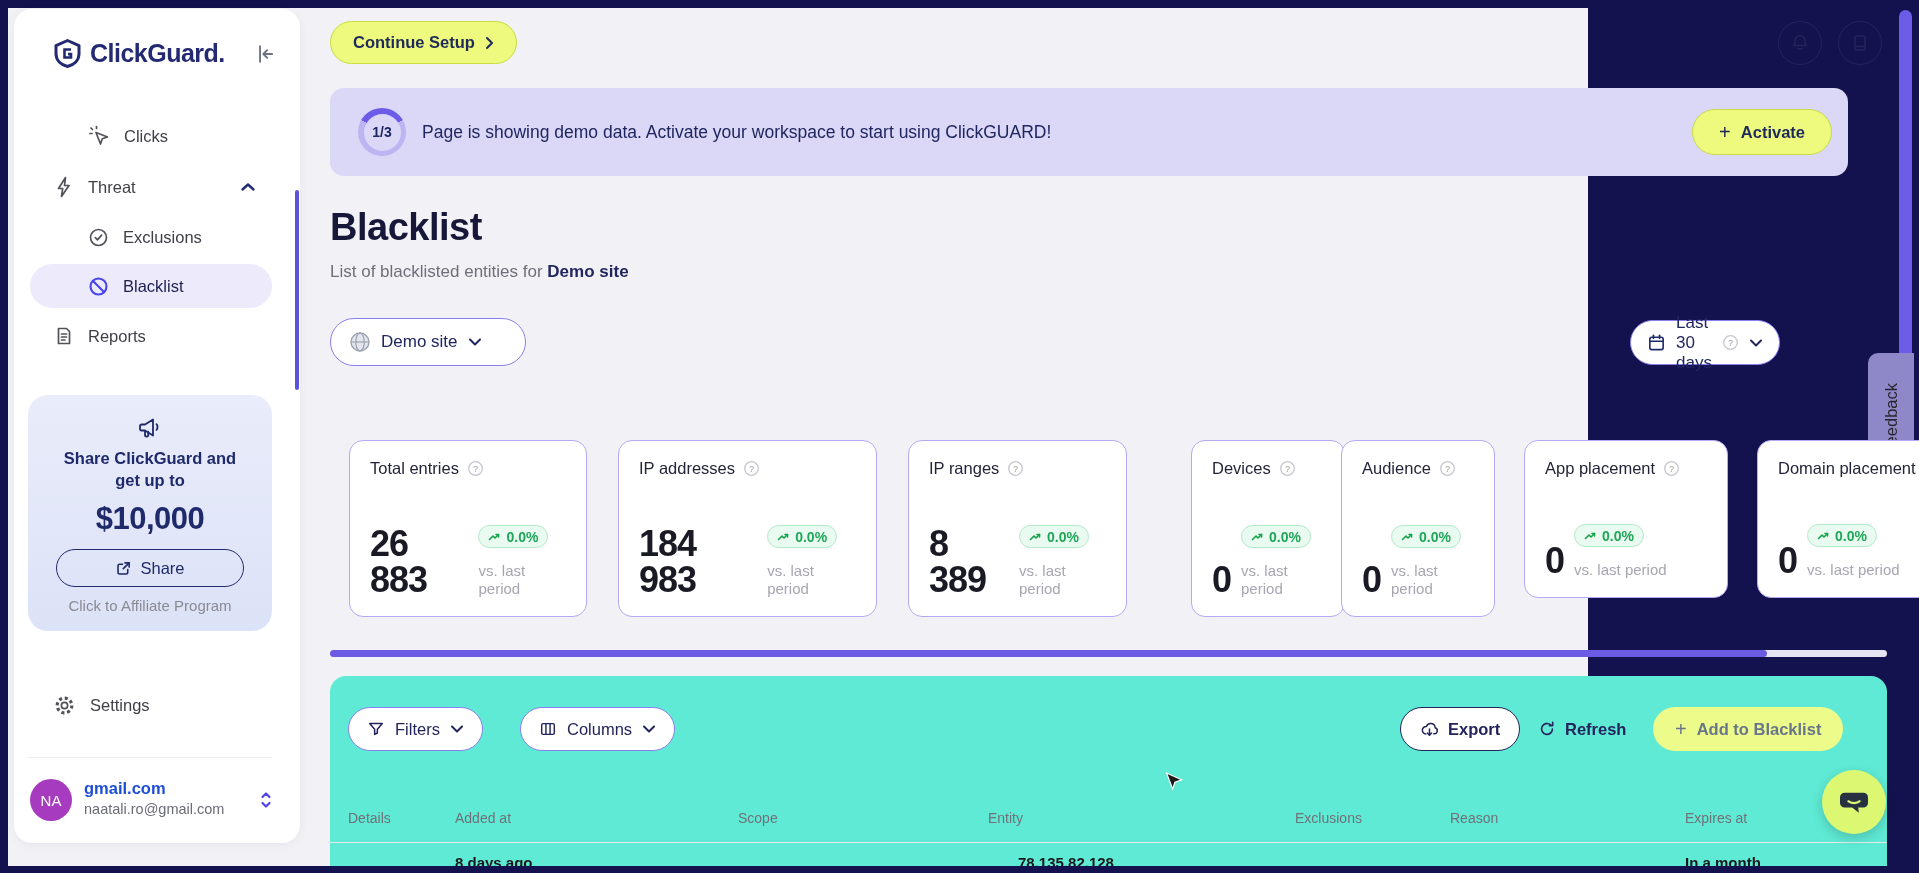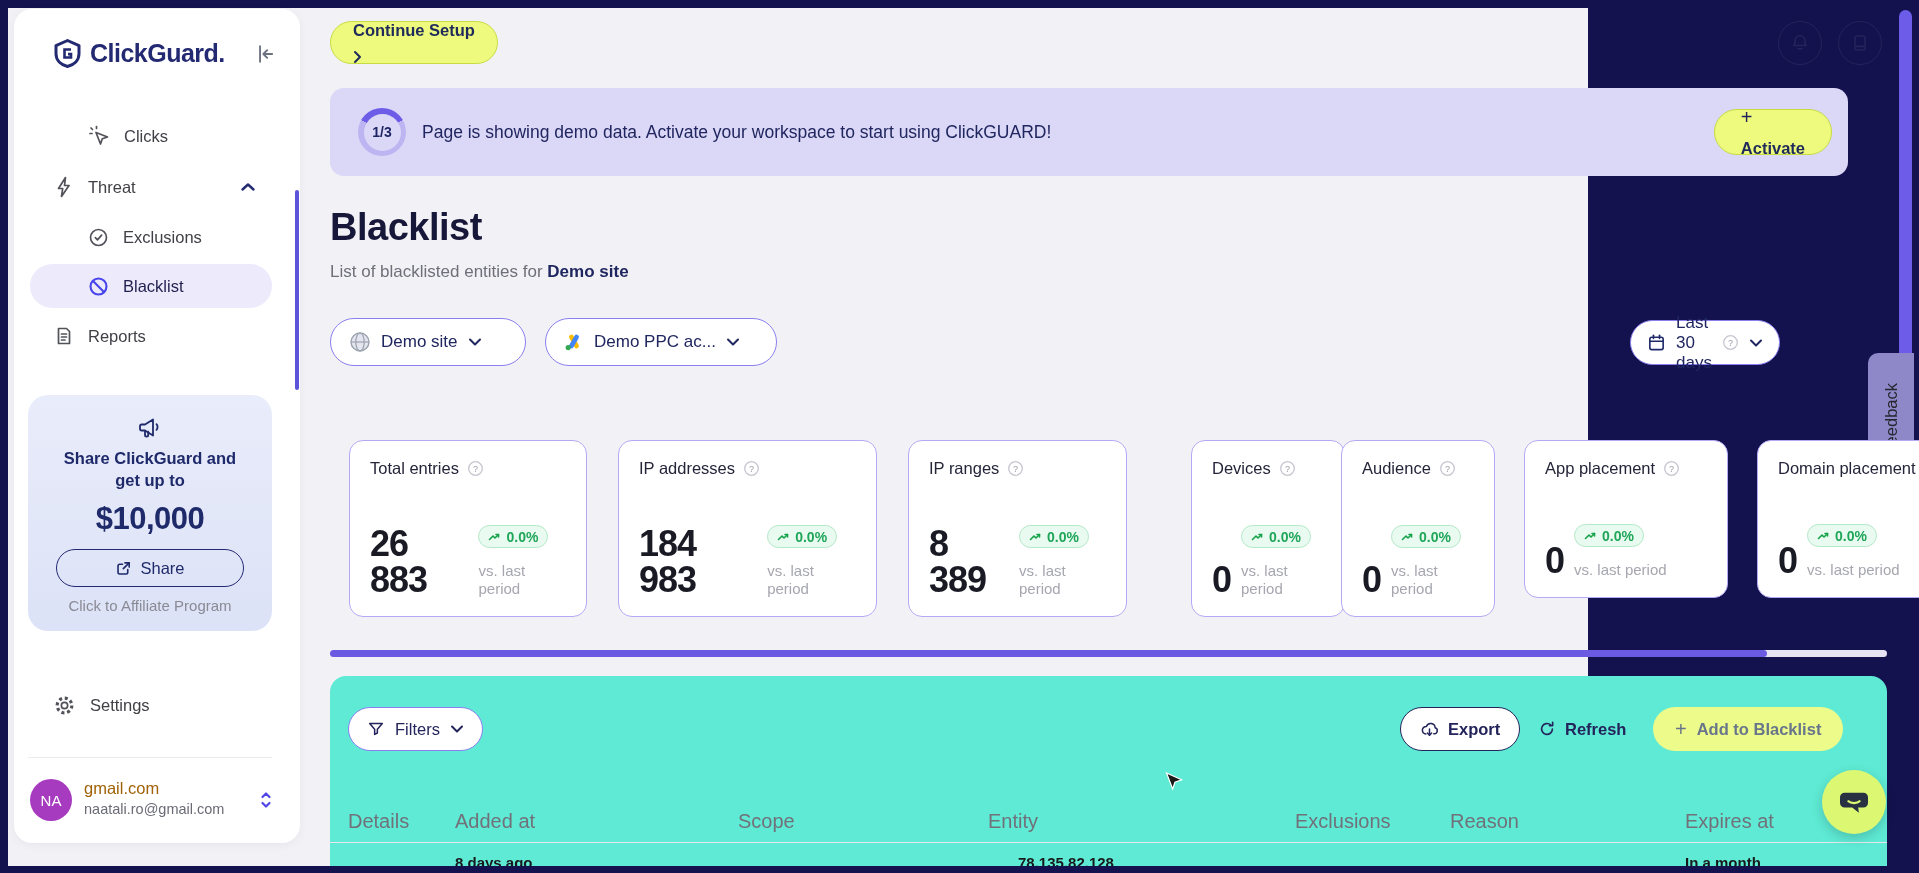--- a/index.html
+++ b/index.html
@@ -19,27 +19,27 @@
   .promo{position:absolute;left:14px;top:386px;width:244px;height:236px;background:linear-gradient(180deg,#E9ECFA,#DCE2F7);border-radius:20px;text-align:center;color:#1F2A6B;}
   .promo .megaphone{display:block;margin:20px auto 6px;}
   .promo .msg{font-size:16.5px;font-weight:bold;line-height:22px;width:200px;margin:0 auto;}
   .promo .amount{font-size:31px;font-weight:bold;margin-top:10px;letter-spacing:-.5px;}
   .share-btn{margin:12px auto 0;width:188px;height:38px;border:1.5px solid #232A72;border-radius:19px;background:transparent;display:flex;align-items:center;justify-content:center;gap:8px;font-size:16.5px;color:#1F2A6B;cursor:pointer;}
   .promo .foot{margin-top:10px;font-size:15px;color:#8A8A94;}
   .settings-row{position:absolute;left:40px;top:676px;height:40px;display:flex;align-items:center;gap:15px;font-size:16.5px;color:#3F3F46;cursor:pointer;}
   .side-divider{position:absolute;left:14px;top:748px;width:244px;height:1px;background:#ECECF0;}
   .user-row{position:absolute;left:16px;top:768px;width:250px;height:48px;cursor:pointer;}
   .avatar{position:absolute;left:0;top:2px;width:42px;height:42px;border-radius:50%;background:#A73BBF;color:#fff;font-size:15px;display:flex;align-items:center;justify-content:center;}
-  .user-name{position:absolute;left:54px;top:2px;font-size:16.5px;font-weight:normal;color:#a16207;}
+  .user-name{position:absolute;left:54px;top:2px;font-size:16.5px;font-weight:bold;color:#1d4ed8;}
   .user-email{position:absolute;left:54px;top:24px;font-size:14.5px;color:#6B6B76;}
   .user-chev{position:absolute;left:228px;top:12px;color:#4F46E5;}
 
   
   .lime{background:#EDFA7D;border:1.5px solid #C7DC42;color:#1F2A5B;font-weight:bold;}
-  .pill{border-radius:23px;display:inline-flex;align-items:flex-start;justify-content:center;gap:10px;font-size:16.5px;cursor:pointer;box-sizing:border-box;flex-direction:column;}
+  .pill{border-radius:23px;display:inline-flex;align-items:center;justify-content:center;gap:10px;font-size:16.5px;cursor:pointer;box-sizing:border-box;}
   .continue-btn{position:absolute;left:330px;top:21px;height:43px;padding:0 22px;}
   .circle-btn{position:absolute;width:44px;height:44px;border:1.6px solid #23245B;border-radius:50%;display:flex;align-items:center;justify-content:center;color:#23245B;cursor:pointer;box-sizing:border-box;}
   .vscroll{position:absolute;left:1899px;top:10px;width:13px;height:478px;background:#6C5CE7;border-radius:7px;cursor:pointer;}
 
   
   .banner{position:absolute;left:330px;top:88px;width:1518px;height:88px;background:#DBD7F6;border-radius:14px;}
   .ring{position:absolute;left:28px;top:20px;width:48px;height:48px;border-radius:50%;background:conic-gradient(from -60deg,#6C5CE7 0deg 120deg,#BDB5F2 120deg 360deg);display:flex;align-items:center;justify-content:center;}
   .ring-inner{width:37px;height:37px;border-radius:50%;background:#DBD7F6;display:flex;align-items:center;justify-content:center;font-size:14px;font-weight:bold;color:#1E2563;}
   .banner-msg{position:absolute;left:92px;top:0;height:88px;display:flex;align-items:center;font-size:17.5px;font-weight:400;color:#20265F;}
   .activate-btn{position:absolute;right:16px;top:21px;height:46px;padding:0 26px;border-radius:23px;}
@@ -65,21 +65,21 @@
   
   .hscroll-track{position:absolute;left:330px;top:650px;width:1557px;height:7px;background:#E6E3F3;border-radius:4px;}
   .hscroll-thumb{position:absolute;left:0;top:0;width:1437px;height:7px;background:#6B5BE2;border-radius:4px;cursor:pointer;}
 
   
   .panel{position:absolute;left:330px;top:676px;width:1557px;height:190px;background:#5eead4;border-radius:16px 16px 0 0;overflow:hidden;}
   .tool-pill{position:absolute;top:31px;height:44px;border:1.5px solid #8B7FF0;border-radius:22px;background:#fff;display:flex;align-items:center;gap:10px;padding:0 18px;font-size:16.5px;color:#23245B;cursor:pointer;box-sizing:border-box;}
   .export-btn{position:absolute;left:1070px;top:31px;height:44px;border:1.6px solid #23245B;border-radius:22px;display:flex;align-items:center;gap:9px;padding:0 19px;font-size:16.5px;font-weight:bold;color:#23245B;cursor:pointer;box-sizing:border-box;background:#fff;}
   .refresh-btn{position:absolute;left:1208px;top:31px;height:44px;display:flex;align-items:center;gap:9px;font-size:16.5px;font-weight:bold;color:#23245B;cursor:pointer;}
   .add-btn{position:absolute;left:1323px;top:31px;height:44px;background:#EDFB8A;border:none;border-radius:22px;display:flex;align-items:center;gap:10px;padding:0 22px;font-size:16.5px;font-weight:bold;color:#68758A;cursor:pointer;box-sizing:border-box;}
-  .thead{position:absolute;top:134px;font-size:20px;color:#71717A;}
+  .thead{position:absolute;top:134px;font-size:14px;color:#71717A;}
   .tdivider{position:absolute;left:0;top:166px;width:1557px;height:1px;background:#E8E8EC;}
   .trow-cell{position:absolute;top:178px;font-size:15px;color:#18181B;font-weight:bold;}
 
   
   .feedback-tab{position:absolute;left:1868px;top:353px;width:46px;height:164px;background:#8E88C9;border-radius:10px 0 0 10px;display:flex;flex-direction:column;align-items:center;justify-content:center;gap:12px;cursor:pointer;}
   .feedback-label{writing-mode:vertical-rl;transform:rotate(180deg);font-size:16.5px;color:#26262E;}
   .chat-launcher{position:absolute;left:1822px;top:770px;width:64px;height:64px;border-radius:50%;background:#DCF873;box-shadow:0 4px 12px rgba(0,0,0,.18);display:flex;align-items:center;justify-content:center;cursor:pointer;}
   .cursor{position:absolute;left:1165px;top:772px;pointer-events:none;}
 
   svg{display:block;}
@@ -270,35 +270,20 @@
         </svg>
     </span>
     <span>Demo site</span>
     <span>
       <svg width="14" height="10" viewBox="0 0 14 10" fill="none" stroke="#20265F" stroke-width="2" stroke-linecap="round" stroke-linejoin="round">
           <path d="M2 2.5 7 7.5l5-5"></path>
         </svg>
     </span>
   </div>
 
-  <div class="scope-pill" style="left:545px;width:232px;">
-    <span>
-      <svg width="20" height="20" viewBox="0 0 20 20">
-          <rect x="7.7" y="2" width="4.6" height="15" rx="2.3" fill="#FBBC04" transform="rotate(-30 10 9.5)"></rect>
-          <rect x="7.7" y="2" width="4.6" height="15" rx="2.3" fill="#4285F4" transform="rotate(30 10 9.5)"></rect>
-          <circle cx="4.2" cy="15.6" r="2.6" fill="#34A853"></circle>
-        </svg>
-    </span>
-    <span>Demo PPC ac...</span>
-    <span>
-      <svg width="14" height="10" viewBox="0 0 14 10" fill="none" stroke="#20265F" stroke-width="2" stroke-linecap="round" stroke-linejoin="round">
-          <path d="M2 2.5 7 7.5l5-5"></path>
-        </svg>
-    </span>
-  </div>
 
   <div class="date-pill">
     <span>
       <svg width="19" height="19" viewBox="0 0 20 20" fill="none" stroke="#1F2A6B" stroke-width="1.7" stroke-linecap="round">
           <rect x="3" y="4.5" width="14" height="13" rx="2"></rect>
           <path d="M3 8.7h14"></path>
           <path d="M6.8 2.4v3.4"></path>
           <path d="M13.2 2.4v3.4"></path>
         </svg>
     </span>
@@ -502,20 +487,35 @@
   </div>
 
   <div class="panel">
     <div class="tool-pill" style="left:18px;">
       <span>
         <svg width="18" height="18" viewBox="0 0 20 20" fill="none" stroke="#23245B" stroke-width="1.7" stroke-linejoin="round">
             <path d="M3 4h14l-5.5 6.2v4.2l-3 1.6v-5.8z"></path>
           </svg>
       </span>
       <span>Filters</span>
+      <span>
+        <svg width="14" height="10" viewBox="0 0 14 10" fill="none" stroke="#23245B" stroke-width="2" stroke-linecap="round" stroke-linejoin="round">
+            <path d="M2 2.5 7 7.5l5-5"></path>
+          </svg>
+      </span>
+    </div>
+    <div class="tool-pill" style="left:190px;">
+      <span>
+        <svg width="18" height="18" viewBox="0 0 20 20" fill="none" stroke="#23245B" stroke-width="1.6">
+            <rect x="3" y="4" width="14" height="12" rx="1.6"></rect>
+            <path d="M7.7 4v12"></path>
+            <path d="M12.3 4v12"></path>
+          </svg>
+      </span>
+      <span>Columns</span>
       <span>
         <svg width="14" height="10" viewBox="0 0 14 10" fill="none" stroke="#23245B" stroke-width="2" stroke-linecap="round" stroke-linejoin="round">
             <path d="M2 2.5 7 7.5l5-5"></path>
           </svg>
       </span>
     </div>
 
     <div class="export-btn">
       <span>
         <svg width="19" height="17" viewBox="0 0 20 18" fill="none" stroke="#23245B" stroke-width="1.6" stroke-linecap="round" stroke-linejoin="round">

